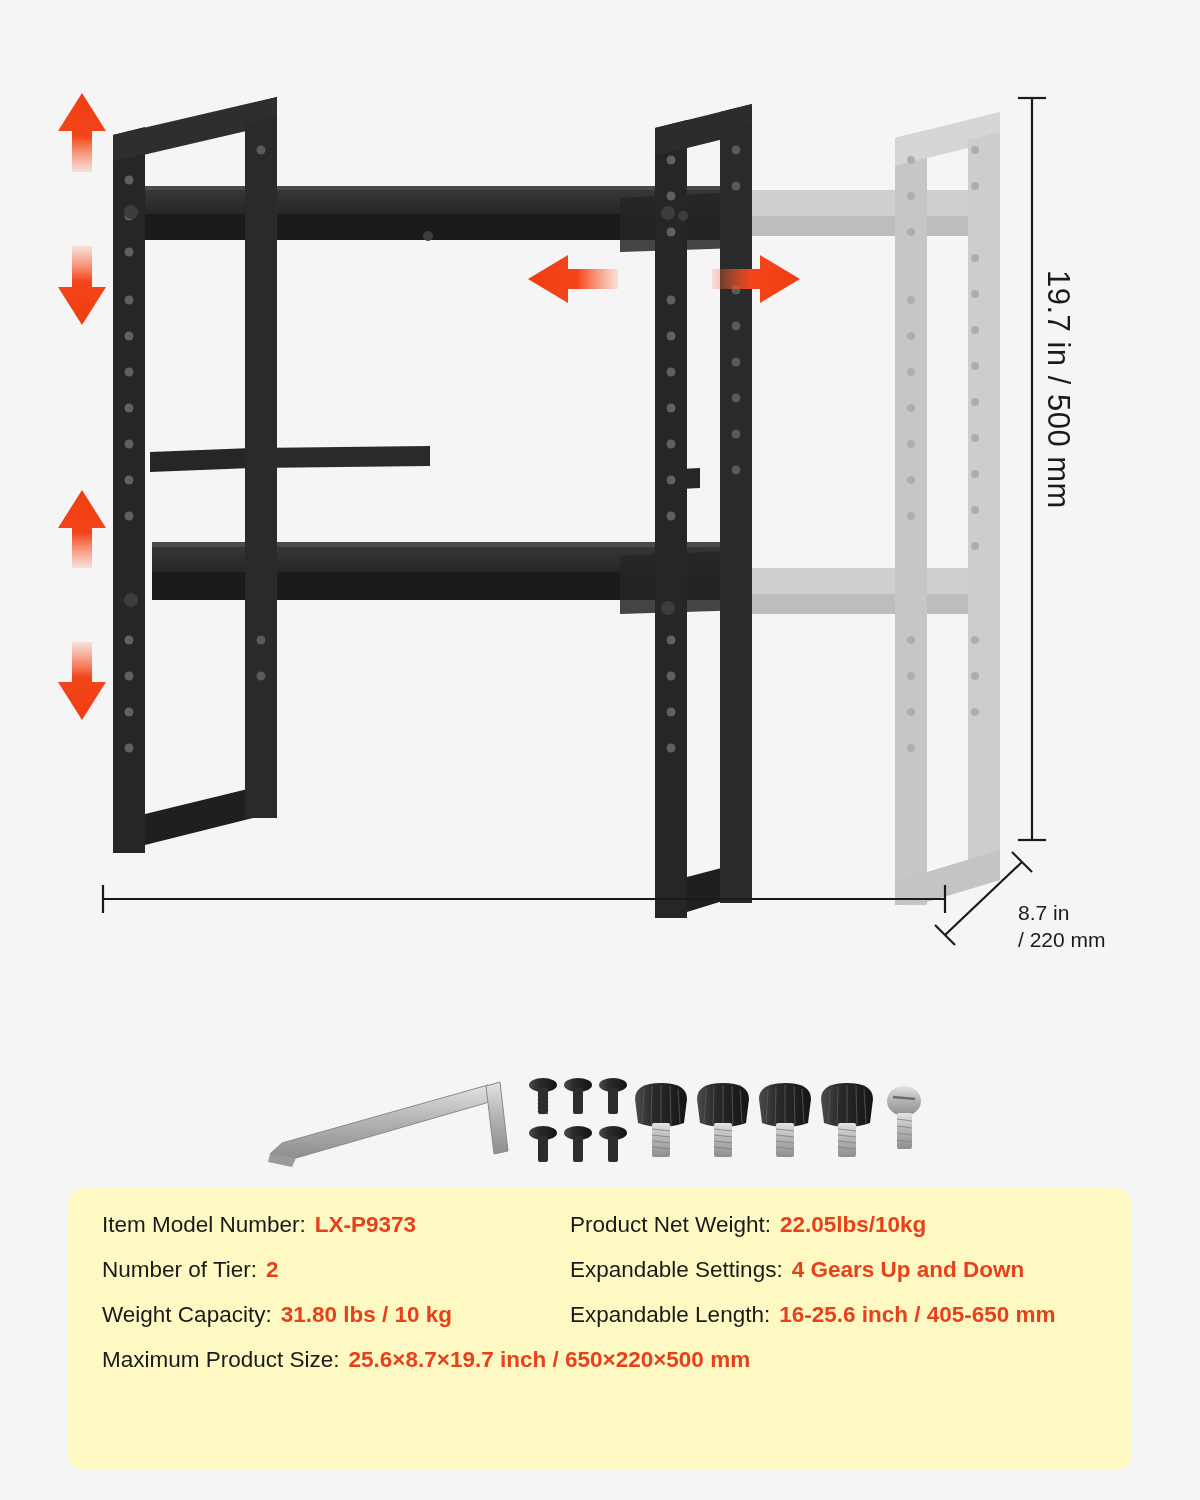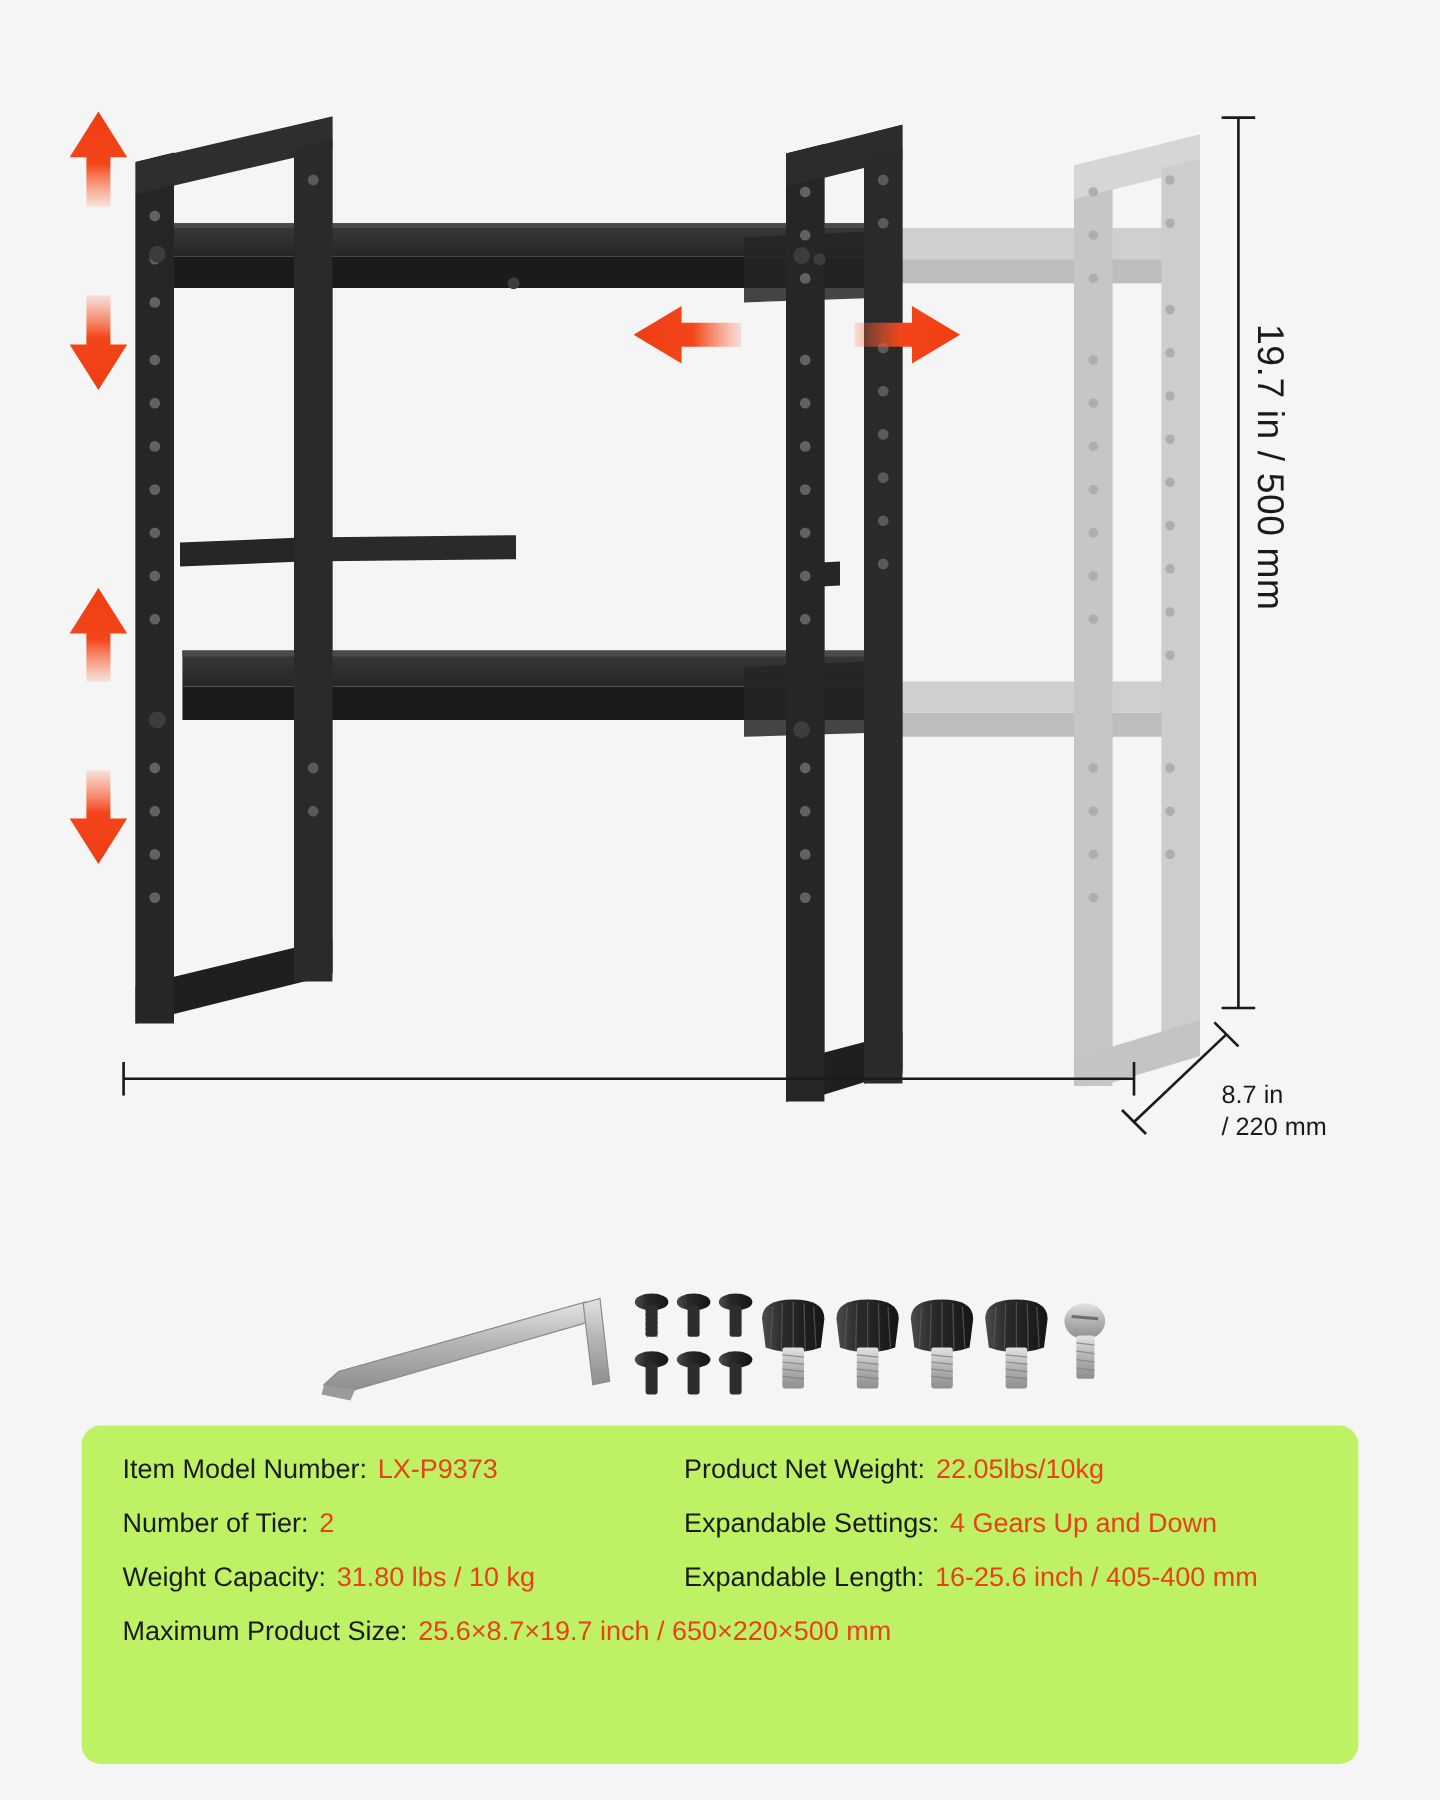--- a/index.html
+++ b/index.html
@@ -65,21 +65,21 @@
     height: 120px;
   }
 
   
   #spec-card {
     position: absolute;
     left: 68px;
     top: 1188px;
     width: 1064px;
     height: 282px;
-    background: #bef264;
+    background: #fef9c3;
     border-radius: 16px;
     box-sizing: border-box;
     padding: 24px 34px 0 34px;
   }
   .spec-row {
     display: flex;
     align-items: baseline;
     margin-bottom: 5px;
     height: 40px;
   }
@@ -90,21 +90,21 @@
   }
   .spec-cell.left  { width: 468px; }
   .spec-label {
     color: #1a1a1a;
     font-size: 22.5px;
     font-weight: 400;
   }
   .spec-value {
     color: #e8401b;
     font-size: 22.5px;
-    font-weight: normal;
+    font-weight: bold;
     margin-left: 9px;
   }
 </style>
 </head>
 <body>
 
 <div id="diagram">
 
   <svg width="1200" height="1030" viewBox="0 0 1200 1030">
     <defs>
@@ -485,21 +485,21 @@
     </div>
   </div>
 
   <div class="spec-row">
     <div class="spec-cell left">
       <span class="spec-label">Weight Capacity:</span>
       <span class="spec-value">31.80 lbs / 10 kg</span>
     </div>
     <div class="spec-cell right">
       <span class="spec-label">Expandable Length:</span>
-      <span class="spec-value">16-25.6 inch / 405-400 mm</span>
+      <span class="spec-value">16-25.6 inch / 405-650 mm</span>
     </div>
   </div>
 
 
   <div class="spec-row">
     <div class="spec-cell left">
       <span class="spec-label">Maximum Product Size:</span>
       <span class="spec-value">25.6×8.7×19.7 inch / 650×220×500 mm</span>
     </div>
   </div>

